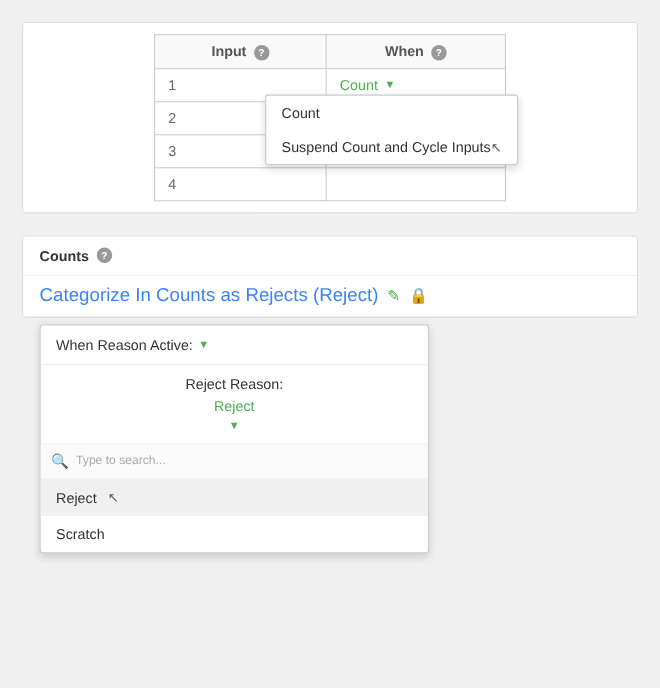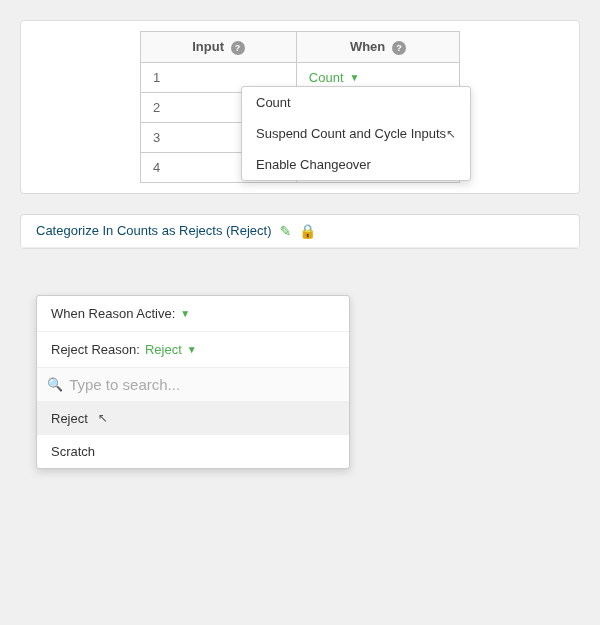--- a/index.html
+++ b/index.html
@@ -128,22 +128,22 @@
 
     .reason-row {
       padding: 8px 15px;
       display: flex;
       align-items: center;
       gap: 8px;
       border-bottom: 1px solid #eee;
     }
 
     .reason-link {
-      color: #0c4a6e;
-      font-size: 13px;
+      color: #3b82f6;
+      font-size: 17px;
       font-weight: 500;
       cursor: pointer;
       text-decoration: none;
       text-align: right;
     }
 
     .edit-icon {
       color: #4caf50;
       font-size: 14px;
       cursor: pointer;
@@ -158,21 +158,21 @@
     
     .dropdown-content {
       position: absolute;
       left: 15px;
       top: 80px;
       background: #fff;
       border: 1px solid #ccc;
       border-radius: 3px;
       box-shadow: 0 3px 8px rgba(0,0,0,0.15);
       z-index: 10;
-      width: 314px;
+      width: 354px;
     }
 
     .when-reason-row {
       padding: 10px 14px;
       font-size: 13px;
       color: #333;
       display: flex;
       align-items: center;
       gap: 5px;
       border-bottom: 1px solid #eee;
@@ -184,20 +184,21 @@
     }
 
     .reject-reason-row {
       padding: 10px 14px;
       font-size: 13px;
       color: #333;
       display: flex;
       align-items: center;
       gap: 5px;
       border-bottom: 1px solid #eee;
+      flex-direction: column;
     }
 
     .reject-reason-row .green-text {
       color: #4caf50;
       font-weight: 500;
       cursor: pointer;
     }
 
     .reject-dropdown-arrow {
       color: #4caf50;
@@ -215,21 +216,21 @@
     }
 
     .search-icon-inner {
       color: #999;
       font-size: 13px;
     }
 
     .search-input {
       border: none;
       outline: none;
-      font-size: 15px;
+      font-size: 11px;
       color: #0369a1;
       background: transparent;
       width: 100%;
     }
 
     .search-input::placeholder {
       color: #aaa;
     }
 
     .reject-list-item {
@@ -297,27 +298,30 @@
   </div>
 
   <div class="dropdown-popup">
     <div class="dropdown-item">
       <span>Count</span>
     </div>
     <div class="dropdown-item" style="display:flex;align-items:flex-end;justify-content:space-between;">
       <span>Suspend Count and Cycle Inputs</span>
       <span style="font-size:12px;color:#555;">↖</span>
     </div>
-    <div class="dropdown-item">
-      <span>Enable Changeover</span>
-    </div>
   </div>
 </div>
 
 <div class="bottom-card">
+  <div class="bottom-card-header">
+    <div class="counts-label">
+      <span>Counts</span>
+      <span class="help-icon">?</span>
+    </div>
+  </div>
 
   <div class="reason-row">
     <span class="reason-link">Categorize In Counts as Rejects (Reject)</span>
     <span class="edit-icon">✎</span>
     <span class="lock-icon">🔒</span>
   </div>
 
   <div class="dropdown-content">
     <div class="when-reason-row">
       <span>When Reason Active:</span>

